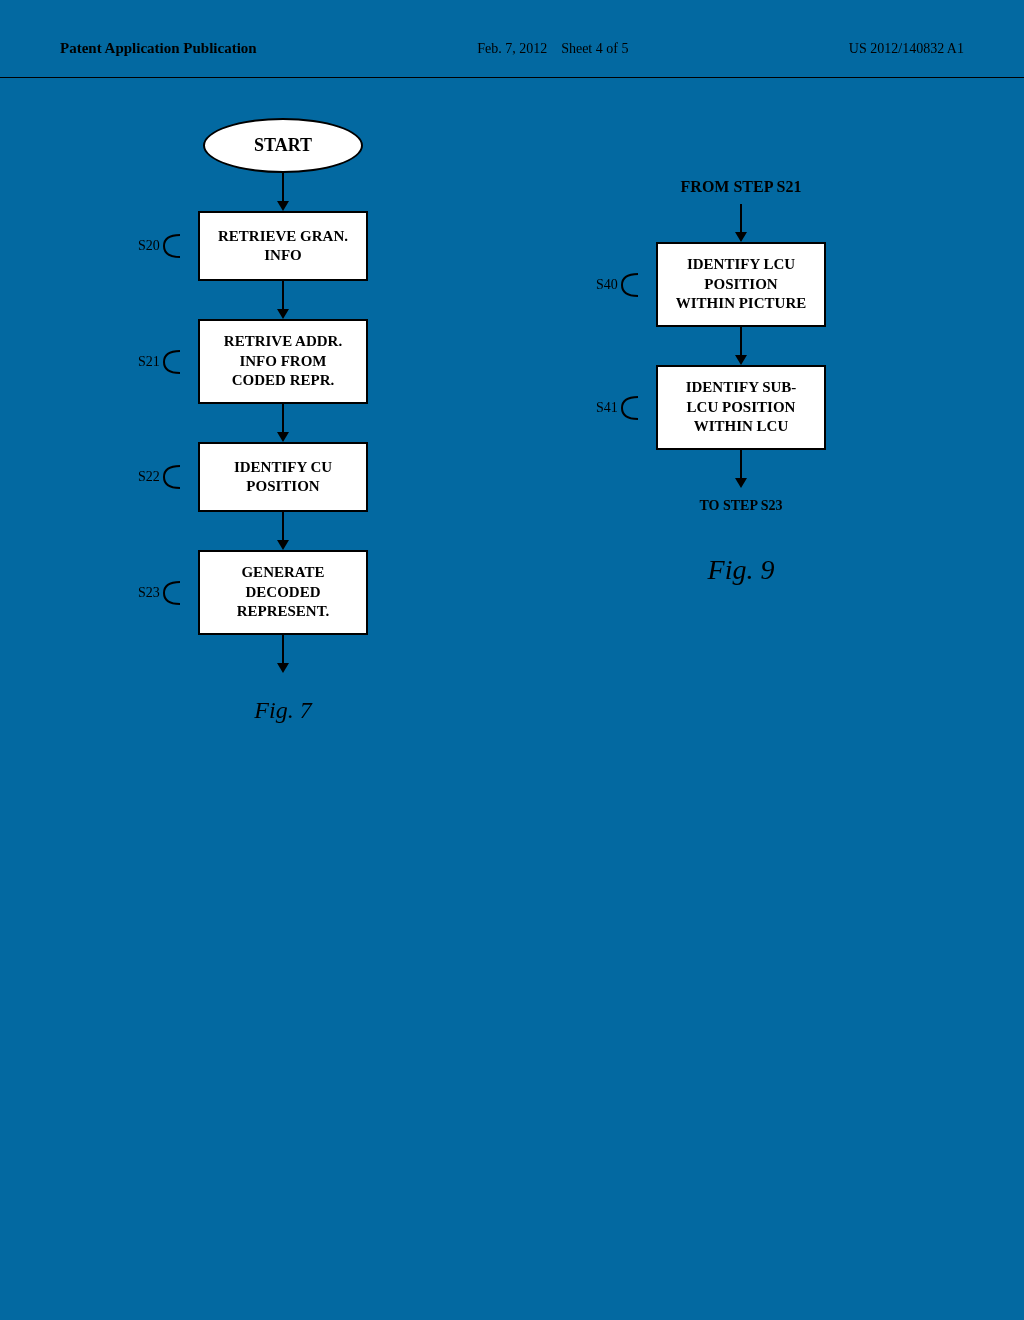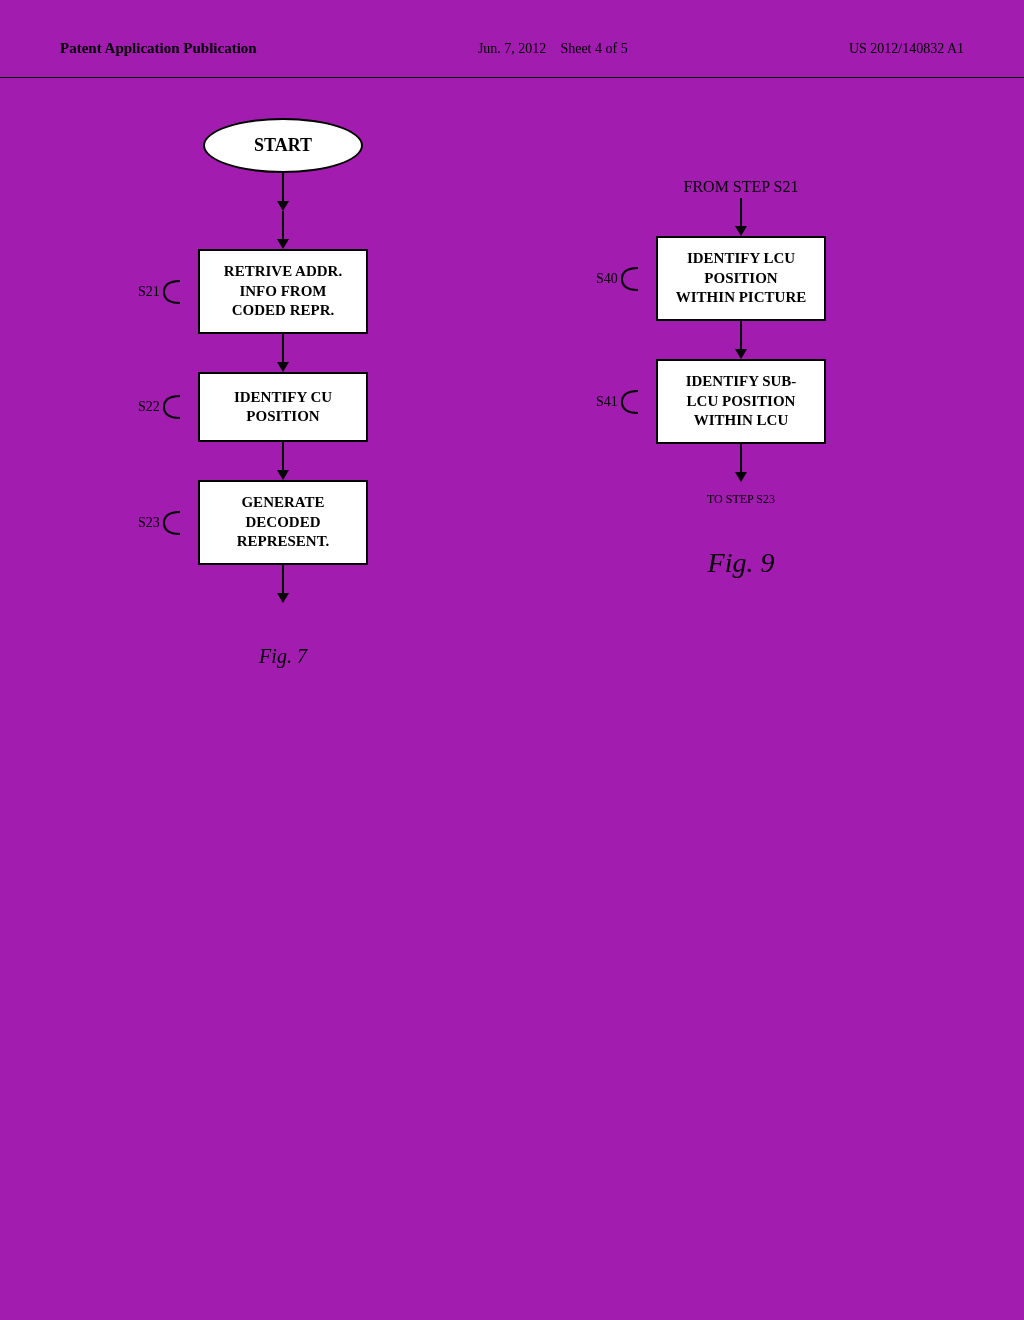--- a/index.html
+++ b/index.html
@@ -8,21 +8,21 @@
       font-family: 'Times New Roman', Times, serif;
       width: 1024px;
       min-height: 1320px;
       position: relative;
       overflow-x: hidden;
     }
 
     .page {
       width: 1024px;
       min-height: 1320px;
-      background: #a21caf;
+      background: #0369a1;
       position: relative;
       padding: 0;
     }
 
     
     .header {
       display: flex;
       justify-content: space-between;
       align-items: baseline;
       padding: 40px 60px 20px 60px;
@@ -102,35 +102,35 @@
 
     .arrow-head {
       width: 0;
       height: 0;
       border-left: 6px solid transparent;
       border-right: 6px solid transparent;
       border-top: 10px solid #000;
     }
 
     .fig-label {
-      font-size: 20px;
-      margin-top: 42px;
+      font-size: 24px;
+      margin-top: 24px;
       font-style: italic;
     }
 
     .from-step-label {
       font-size: 16px;
-      font-weight: normal;
-      margin-bottom: 2px;
+      font-weight: bold;
+      margin-bottom: 8px;
       text-align: center;
     }
 
     .to-step-label {
-      font-size: 12px;
-      font-weight: normal;
+      font-size: 14px;
+      font-weight: bold;
       margin-top: 10px;
       text-align: center;
     }
 
     
     .connector {
       display: flex;
       flex-direction: column;
       align-items: center;
     }
@@ -156,41 +156,52 @@
     }
   </style>
 </head>
 <body>
 
 <div class="page">
 
   <div class="header">
     <span class="header-left">Patent Application Publication</span>
     <span class="header-center">
-      <span>Jun. 7, 2012</span>&nbsp;&nbsp;&nbsp;
+      <span>Feb. 7, 2012</span>&nbsp;&nbsp;&nbsp;
       <span>Sheet 4 of 5</span>
     </span>
     <span class="header-right">US 2012/140832 A1</span>
   </div>
 
   <div class="content">
 
     <div class="left-chart">
 
       <div class="node-with-label">
         <div class="ellipse">
           <span>START</span>
         </div>
       </div>
 
       <div class="connector">
         <div class="line-segment" style="height:28px;"></div>
         <div class="arrow-head"></div>
       </div>
 
+      <div class="node-with-label">
+        <div class="node-label">
+          <span>S20</span>
+          <svg width="22" height="32" viewBox="0 0 22 32">
+            <path d="M20 5 Q4 5 4 16 Q4 27 20 27" stroke="#000" stroke-width="2" fill="none"></path>
+          </svg>
+        </div>
+        <div class="rect">
+          <span>RETRIEVE GRAN.<br>INFO</span>
+        </div>
+      </div>
 
       <div class="connector">
         <div class="line-segment" style="height:28px;"></div>
         <div class="arrow-head"></div>
       </div>
 
       <div class="node-with-label">
         <div class="node-label">
           <span>S21</span>
           <svg width="22" height="32" viewBox="0 0 22 32">

